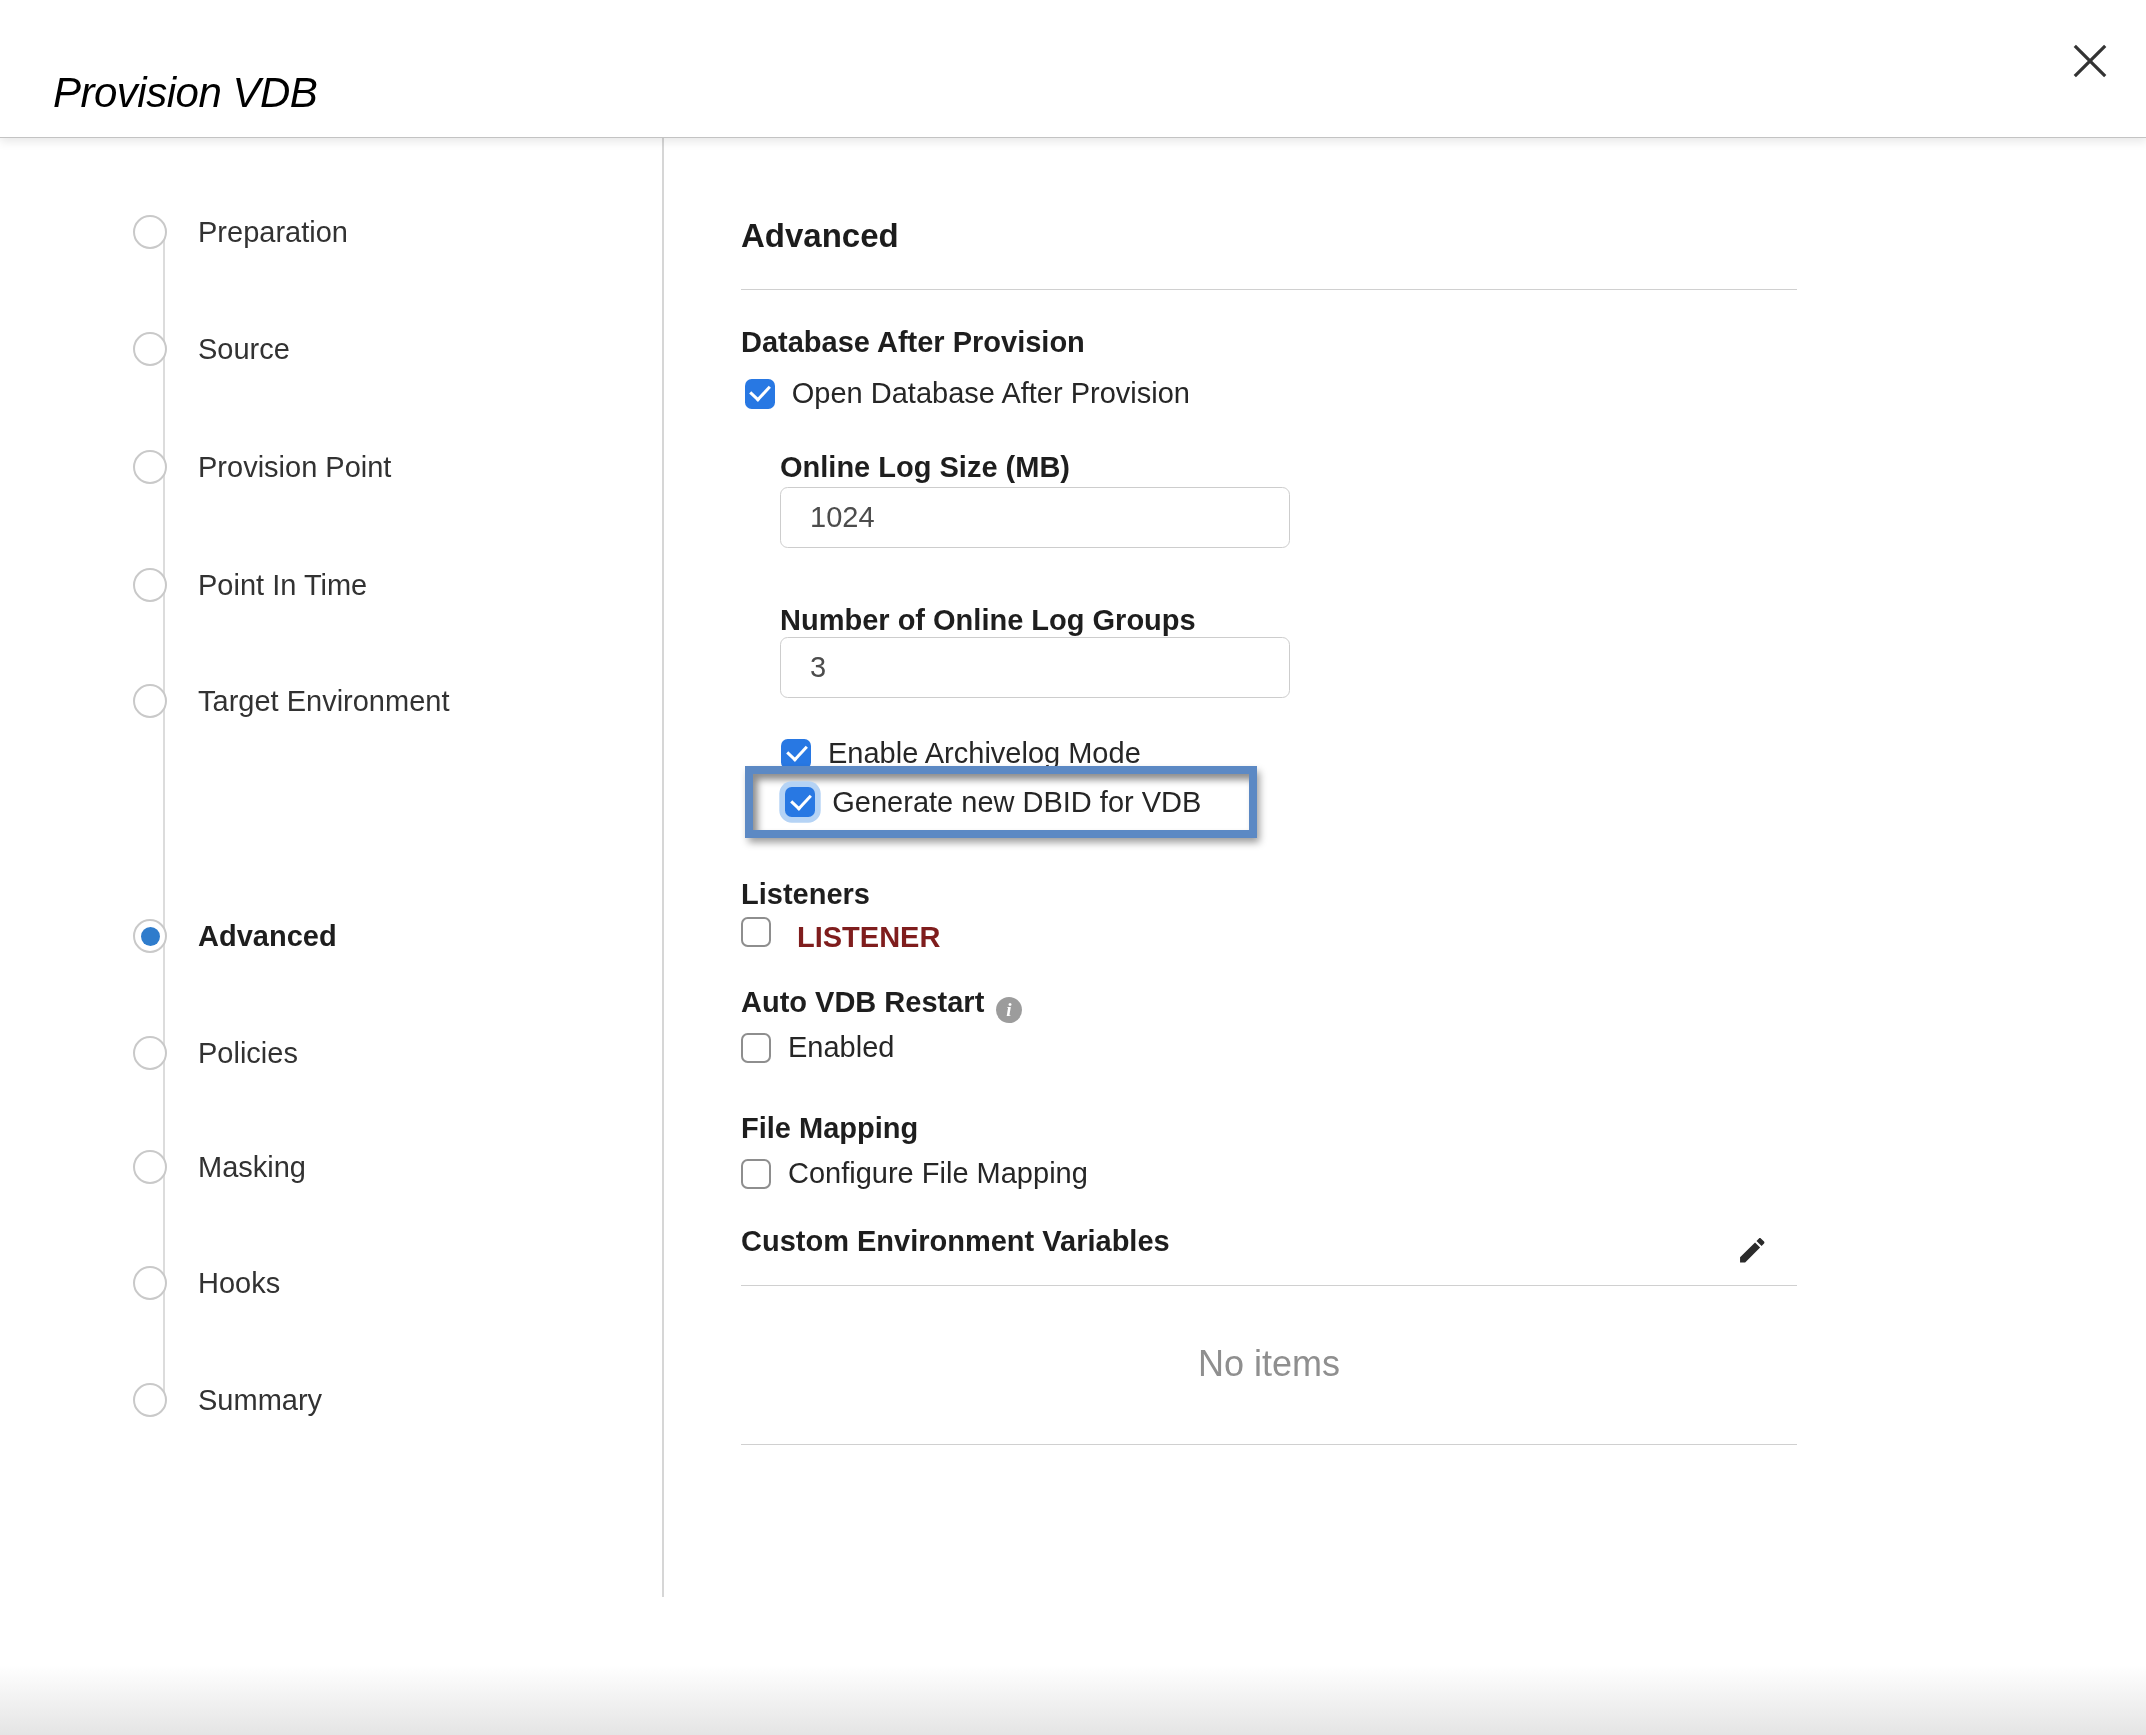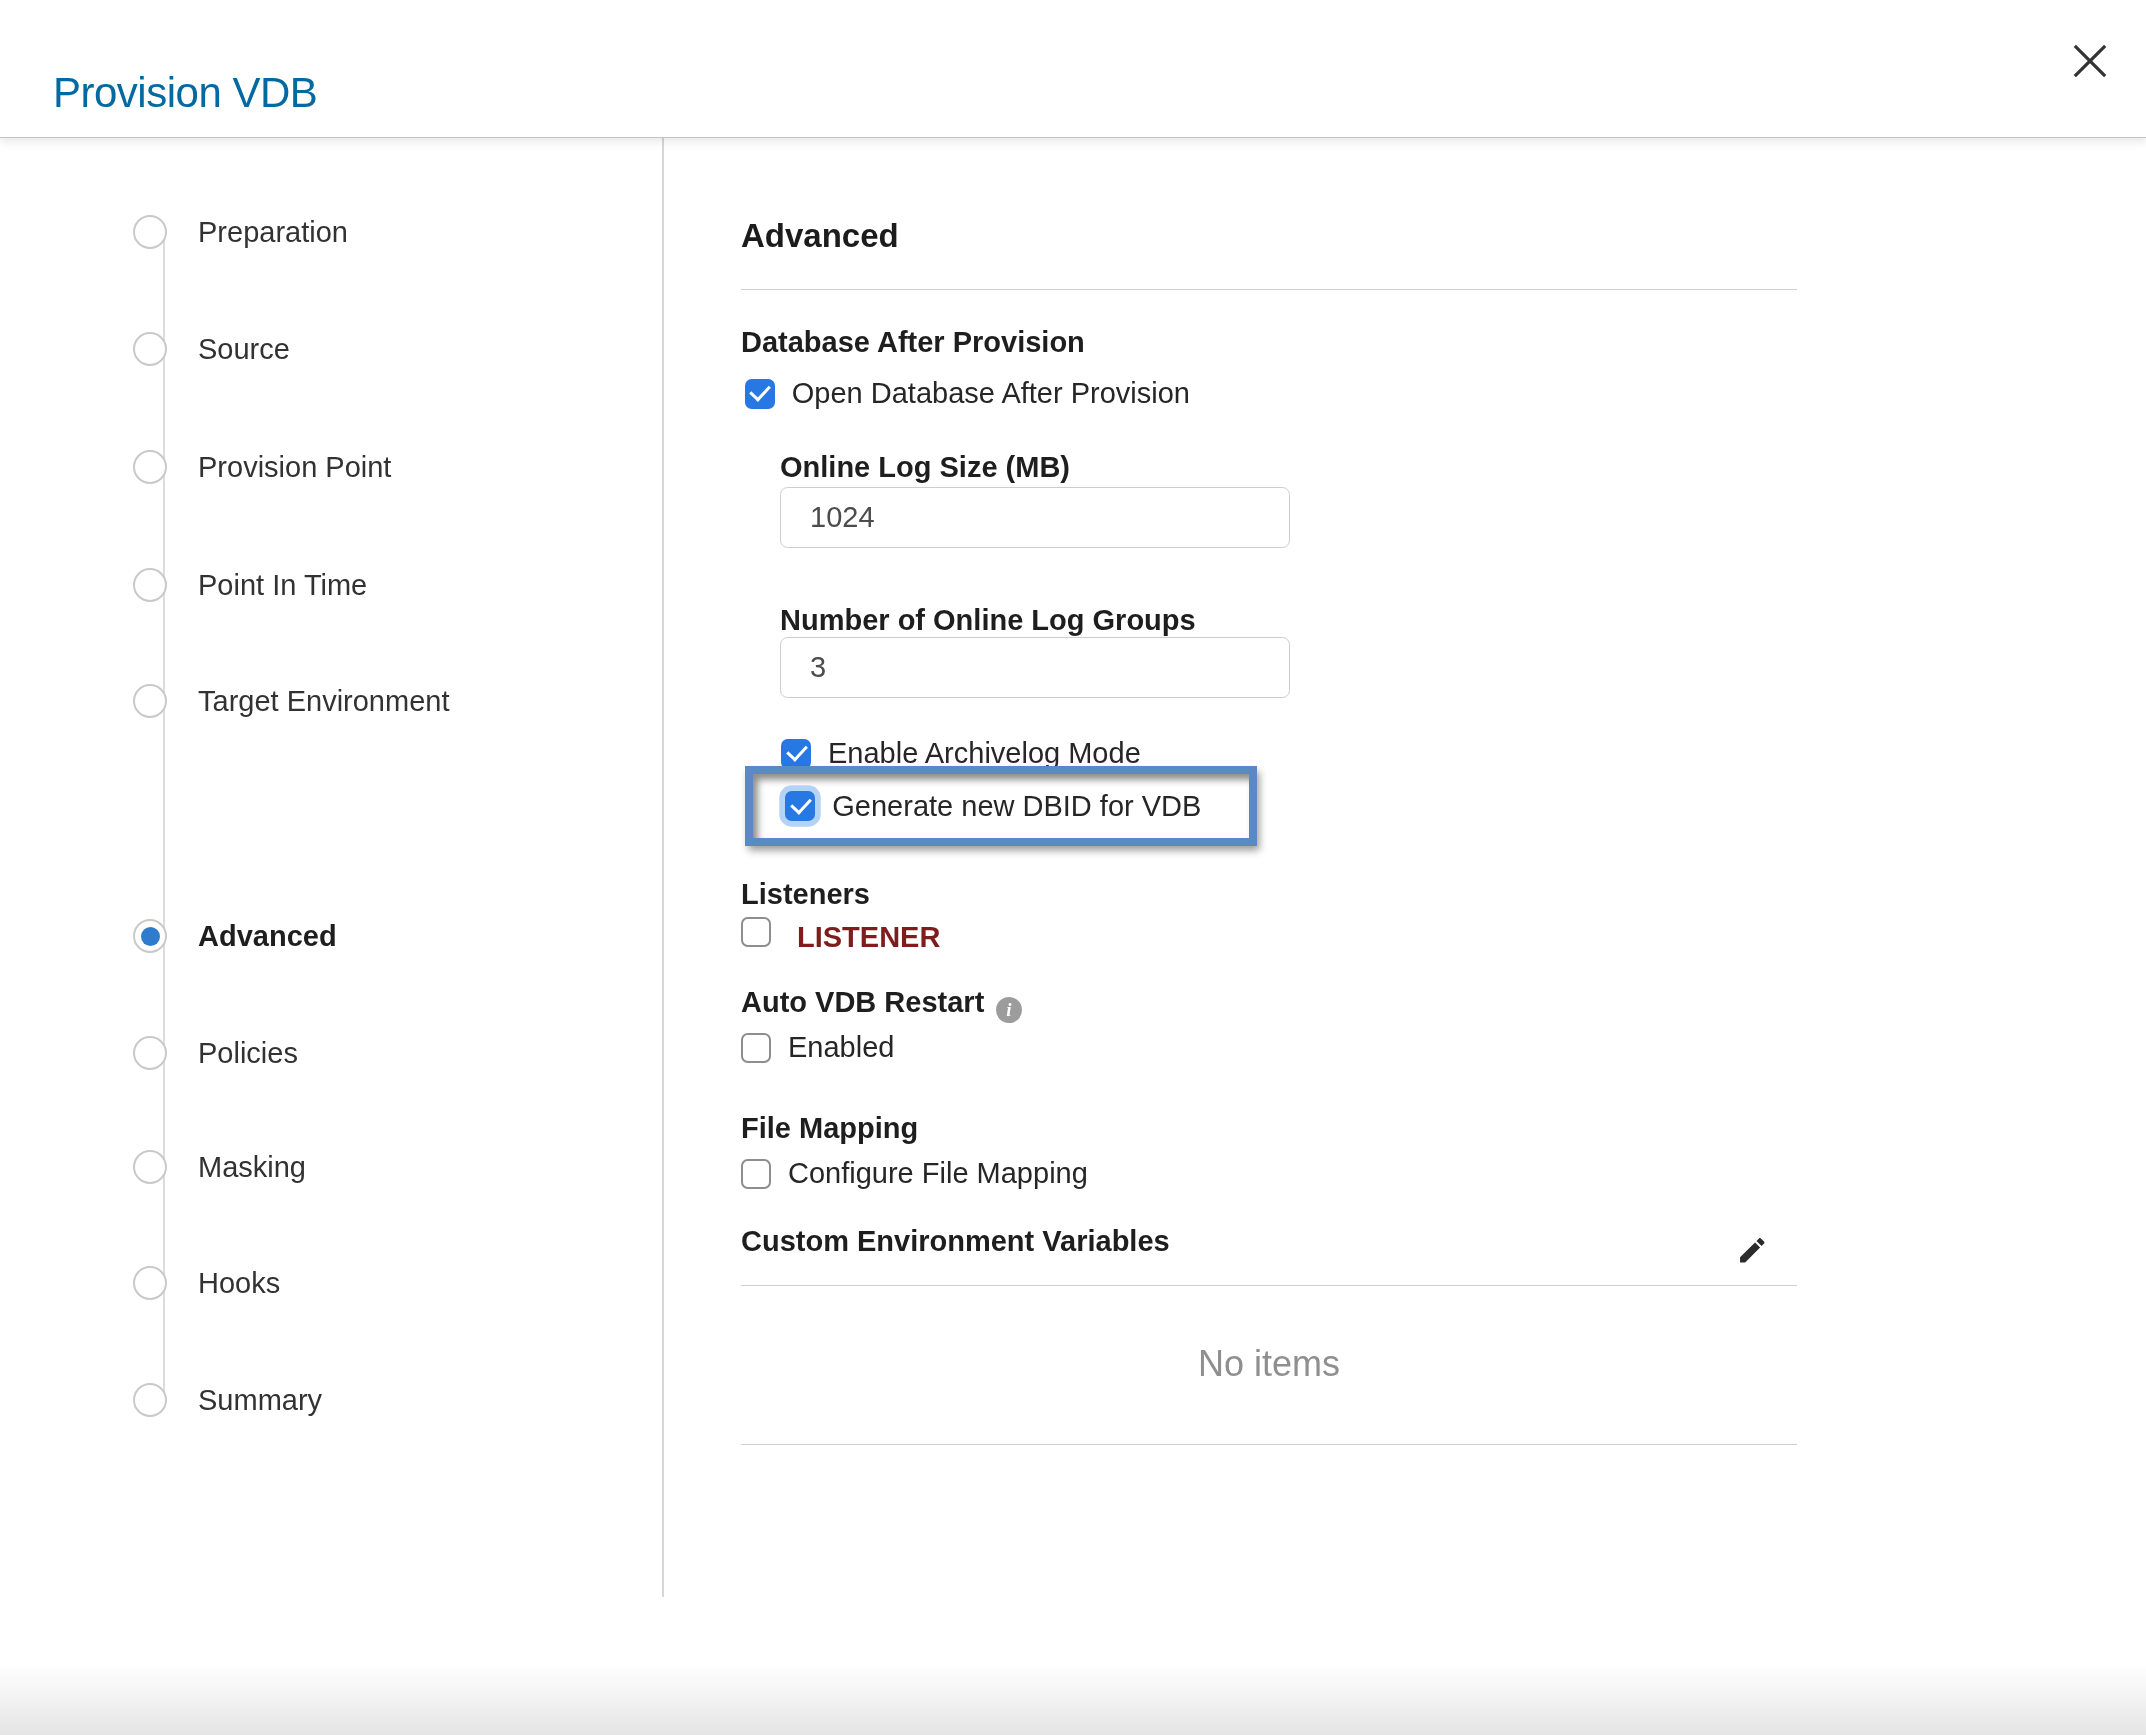--- a/index.html
+++ b/index.html
@@ -5,21 +5,21 @@
   html,body{margin:0;padding:0;background:#fff;}
   .page{
     position:relative;width:2147px;height:1736px;background:#fff;overflow:hidden;
     font-family:"Liberation Sans",sans-serif;color:#262626;
   }
   
   .header{
     position:absolute;left:0;top:0;width:100%;height:137px;background:#fff;
     border-bottom:1.9px solid #c3c3c3;box-shadow:0 3.8px 9.6px rgba(0,0,0,.10);z-index:5;
   }
-  .dlg-title{position:absolute;left:53px;top:69px;font-size:42px;font-weight:500;color:#0369a1;letter-spacing:-0.5px;}
+  .dlg-title{position:absolute;left:53px;top:69px;font-size:42px;font-weight:500;color:#000000;letter-spacing:-0.5px;font-style:italic;}
   .close-btn{position:absolute;right:38px;top:42px;width:38px;height:38px;cursor:pointer;}
   .close-btn svg{display:block;}
   
   .sidebar{position:absolute;left:0;top:137px;width:662px;height:1460px;background:#fff;}
   .v-divider{position:absolute;left:662px;top:137px;width:1.9px;height:1460px;background:#d6d6d6;}
   .connector{position:absolute;left:163px;top:95px;width:1.9px;height:1168px;background:#dcdcdc;}
   .step{position:absolute;left:133px;height:50px;display:flex;align-items:center;cursor:pointer;}
   .step .circle{
     width:34px;height:34px;border-radius:50%;background:#fff;border:2.9px solid #c9c9c9;
     box-sizing:border-box;flex:none;display:flex;align-items:center;justify-content:center;
@@ -46,21 +46,21 @@
   .checkbox.unchecked{background:#fff;border:2.9px solid #8e8e8e;}
   .checkbox.focus-ring{box-shadow:0 0 0 5.7px #b5d3f5;}
   .field-label{position:absolute;font-size:29px;font-weight:700;color:#1e1e1e;white-space:nowrap;}
   .text-input{
     position:absolute;width:510px;height:61px;box-sizing:border-box;border:1.9px solid #cdcdcd;
     border-radius:7.6px;padding:0 0 0 29px;font-family:"Liberation Sans",sans-serif;
     font-size:29px;color:#4c4c4c;background:#fff;outline:none;
   }
   
   .dbid-highlight{
-    position:absolute;left:3.8px;top:629px;width:512px;height:80px;box-sizing:border-box;
+    position:absolute;left:3.8px;top:629px;width:512px;height:72px;box-sizing:border-box;
     border:8.6px solid var(--annotation-blue);box-shadow:2.9px 4.8px 7.6px rgba(0,0,0,.40);
   }
   .dbid-inner{
     width:100%;height:100%;background:#fff;box-shadow:inset 4.8px 5.7px 7.6px rgba(0,0,0,.45);
     display:flex;align-items:center;gap:17px;padding-left:32.5px;box-sizing:border-box;
     font-size:29px;color:#262626;white-space:nowrap;
   }
   .info-icon{
     width:26px;height:26px;border-radius:50%;background:#9c9c9c;color:#fff;
     display:inline-flex;align-items:center;justify-content:center;margin-left:11.5px;

